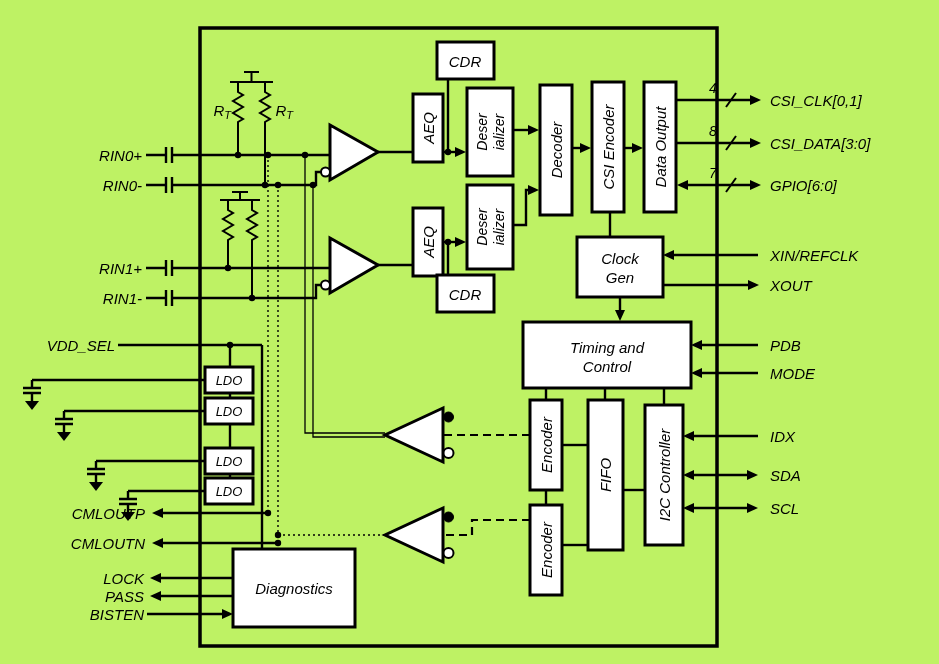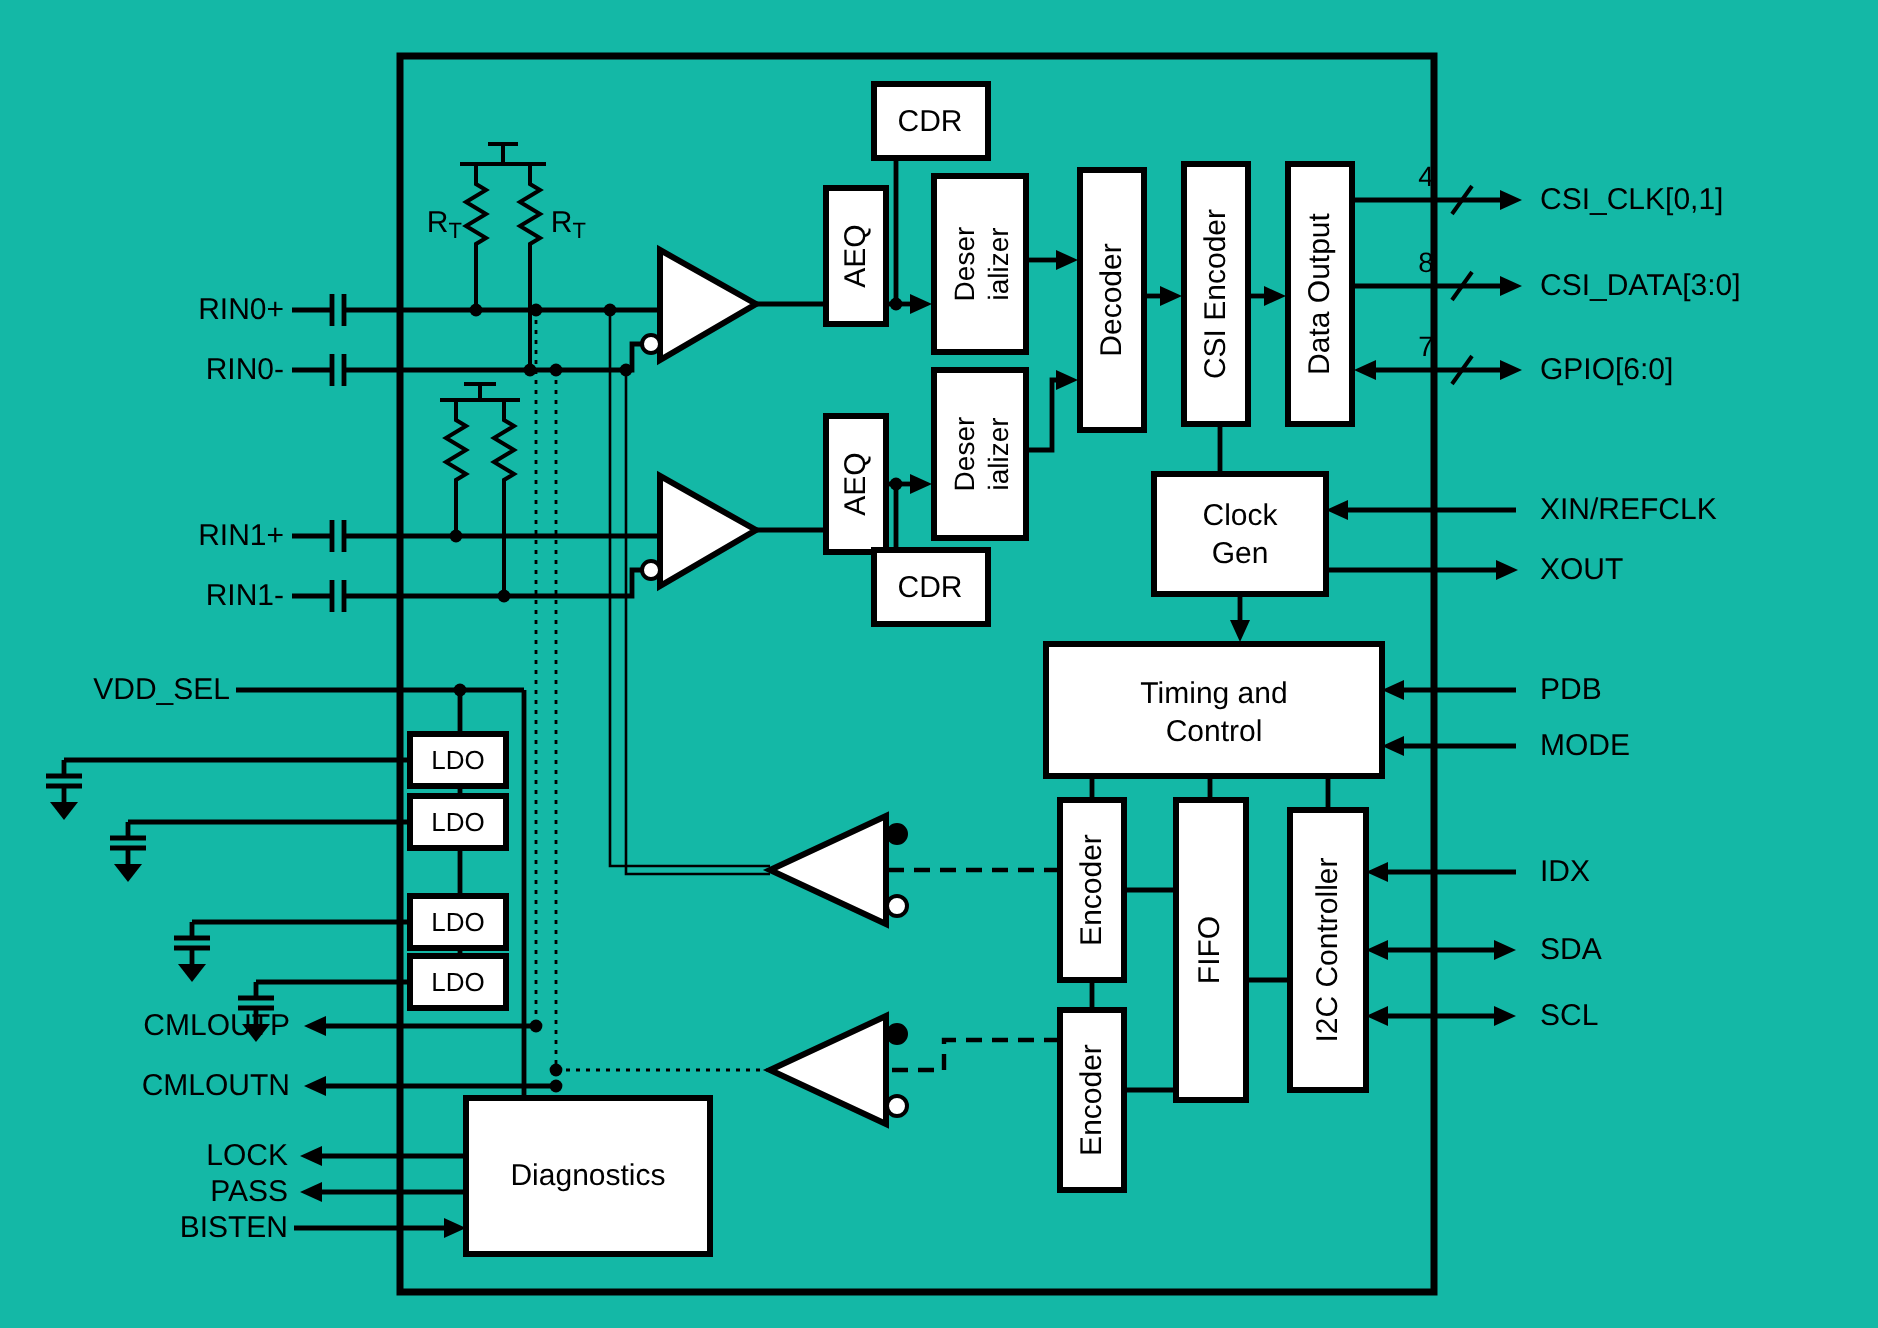--- a/index.html
+++ b/index.html
@@ -1,16 +1,16 @@
 <!DOCTYPE html>
 <html><head>
 <meta charset="utf-8">
 <style>
   html,body{margin:0;padding:0;background:#ffffff;}
-  .stage{width:939px;height:664px;background:#14b8a6;position:relative;font-family:"Liberation Sans",sans-serif;}
+  .stage{width:939px;height:664px;background:#bef264;position:relative;font-family:"Liberation Sans",sans-serif;font-style:italic;}
   svg{display:block;}
   .blk{fill:#ffffff;stroke:#000000;stroke-width:3;}
   .chip{fill:none;stroke:#000000;stroke-width:3.5;}
   .wire{fill:none;stroke:#000000;stroke-width:2.4;}
   .thin{fill:none;stroke:#000000;stroke-width:1.3;}
   .dotl{fill:none;stroke:#000000;stroke-width:1.4;stroke-dasharray:2 3;}
   .dashl{fill:none;stroke:#000000;stroke-width:2.2;stroke-dasharray:8 5;}
   .sym{fill:none;stroke:#000000;stroke-width:2;}
   .ah{fill:#000000;stroke:none;}
   .jdot{fill:#000000;stroke:none;}

